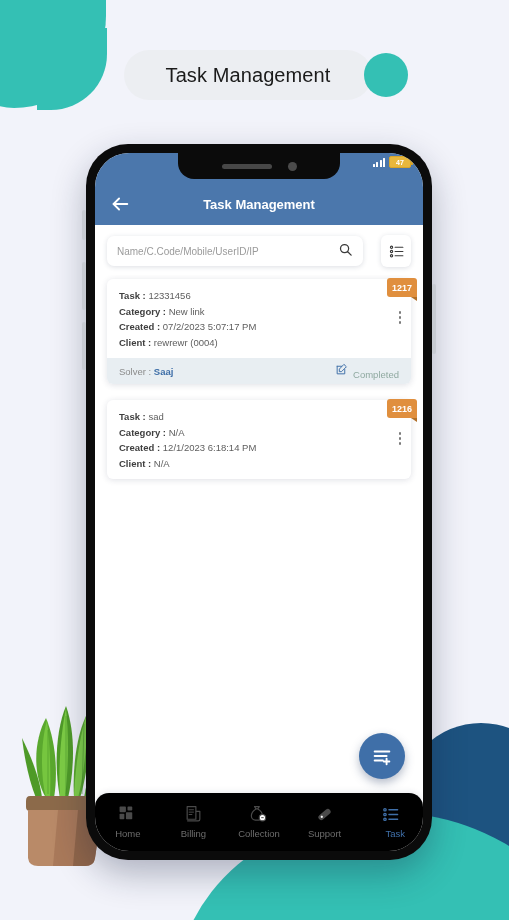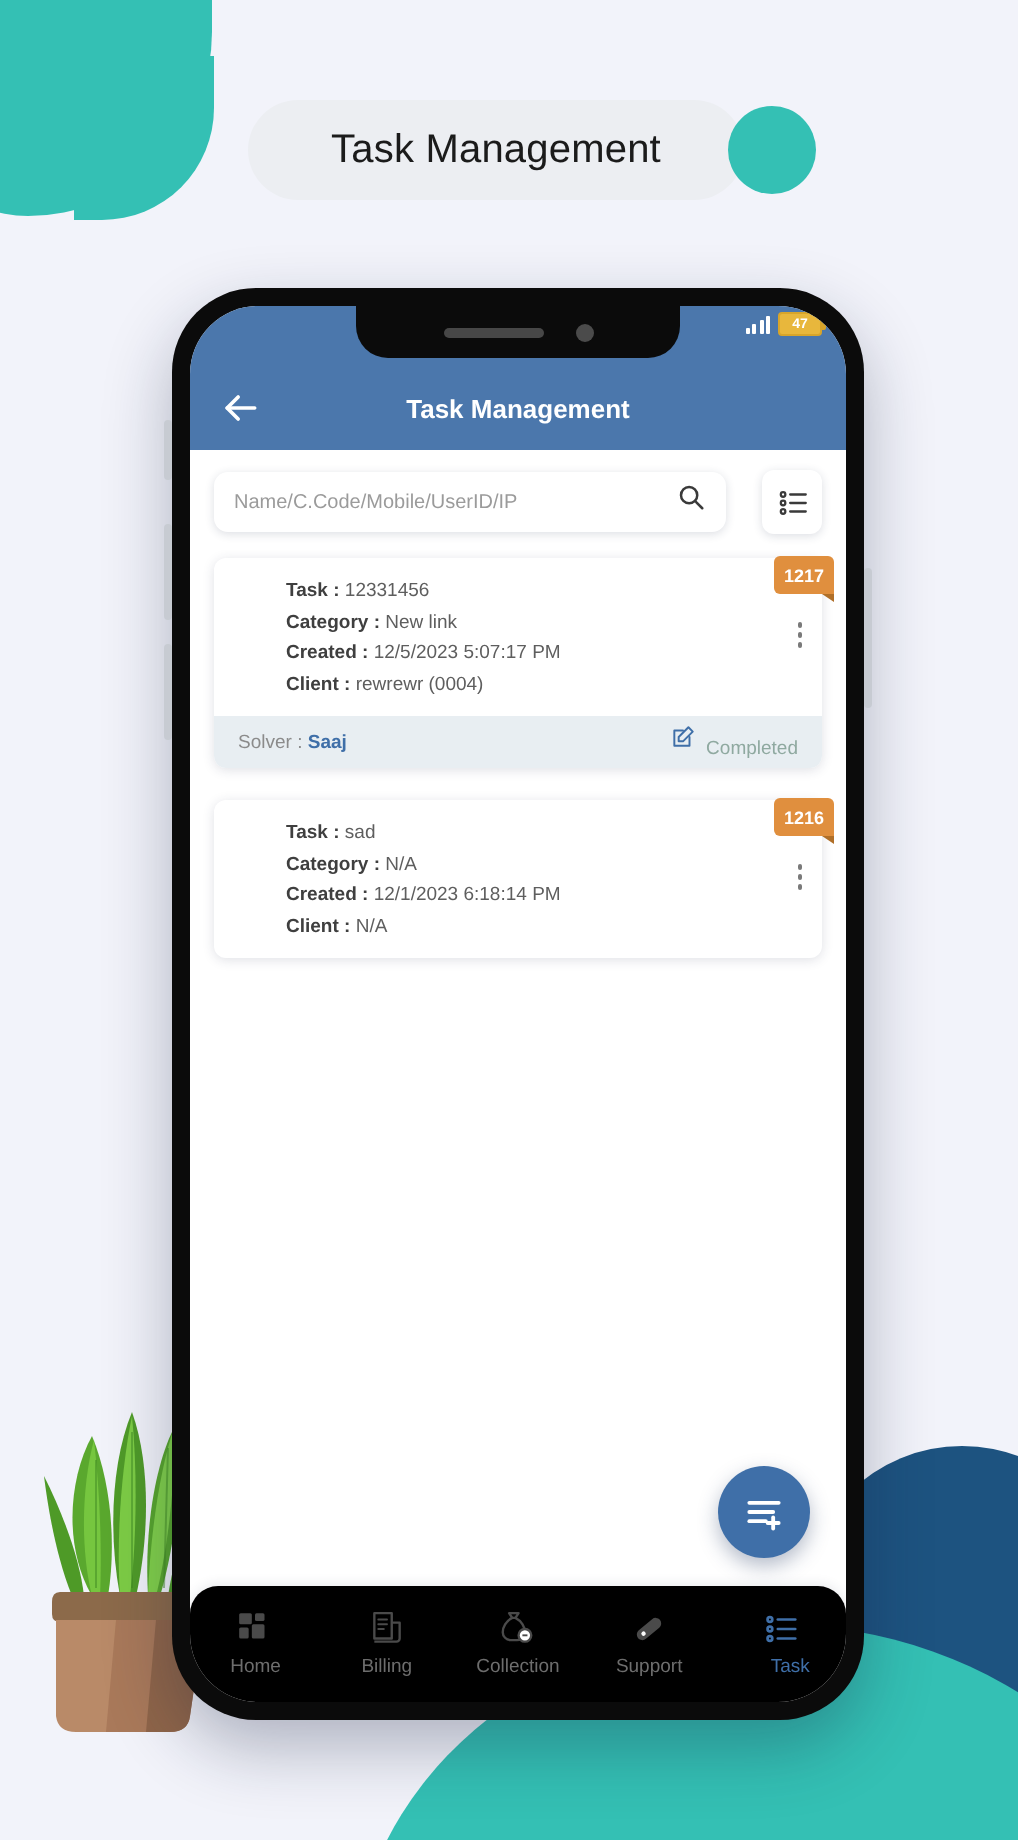--- a/index.html
+++ b/index.html
@@ -143,21 +143,21 @@
   }
 
   
   .task-list { flex: 1; overflow-y: auto; padding: 4px 12px 8px 12px; }
   .card {
     position: relative; background: #fff; border-radius: 6px;
     box-shadow: 0 1px 6px rgba(40,50,80,.15);
     margin-bottom: 16px;
   }
   .card-body { padding: 9px 12px 8px 12px; position: relative; }
-  .kv { font-size: 9.5px; color: #5e5e5e; line-height: 15.5px; white-space: nowrap; margin-left: 24px; }
+  .kv { font-size: 9.5px; color: #5e5e5e; line-height: 15.5px; white-space: nowrap; }
   .kv b { color: #3f3f3f; font-weight: bold; }
   .badge {
     position: absolute; right: -6px; top: -1px;
     min-width: 30px; height: 19px; background: #e08f3e;
     color: #fff; font-size: 9px; font-weight: bold;
     display: flex; align-items: center; justify-content: center;
     border-radius: 3px 3px 0 3px; padding: 0 4px;
   }
   .badge:after {
     content: ""; position: absolute; right: 0; bottom: -4px;
@@ -318,21 +318,21 @@
           <div class="kv">
             <b>Task :</b>
             <span>12331456</span>
           </div>
           <div class="kv">
             <b>Category :</b>
             <span>New link</span>
           </div>
           <div class="kv">
             <b>Created :</b>
-            <span>12/5/2023 5:07:17 PM</span>
+            <span>07/2/2023 5:07:17 PM</span>
           </div>
           <div class="kv">
             <b>Client :</b>
             <span>rewrewr (0004)</span>
           </div>
         </div>
         <div class="card-footer">
           <div class="solver">
             <span>Solver :</span>
             <b>Saaj</b>

